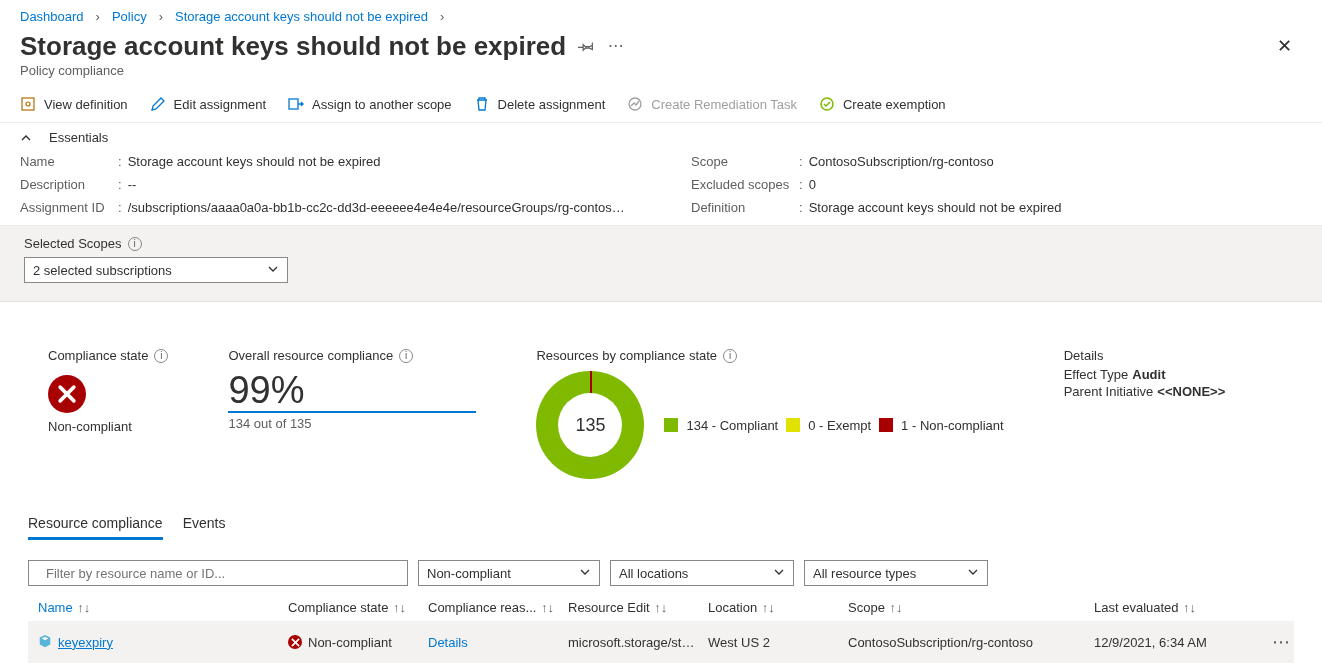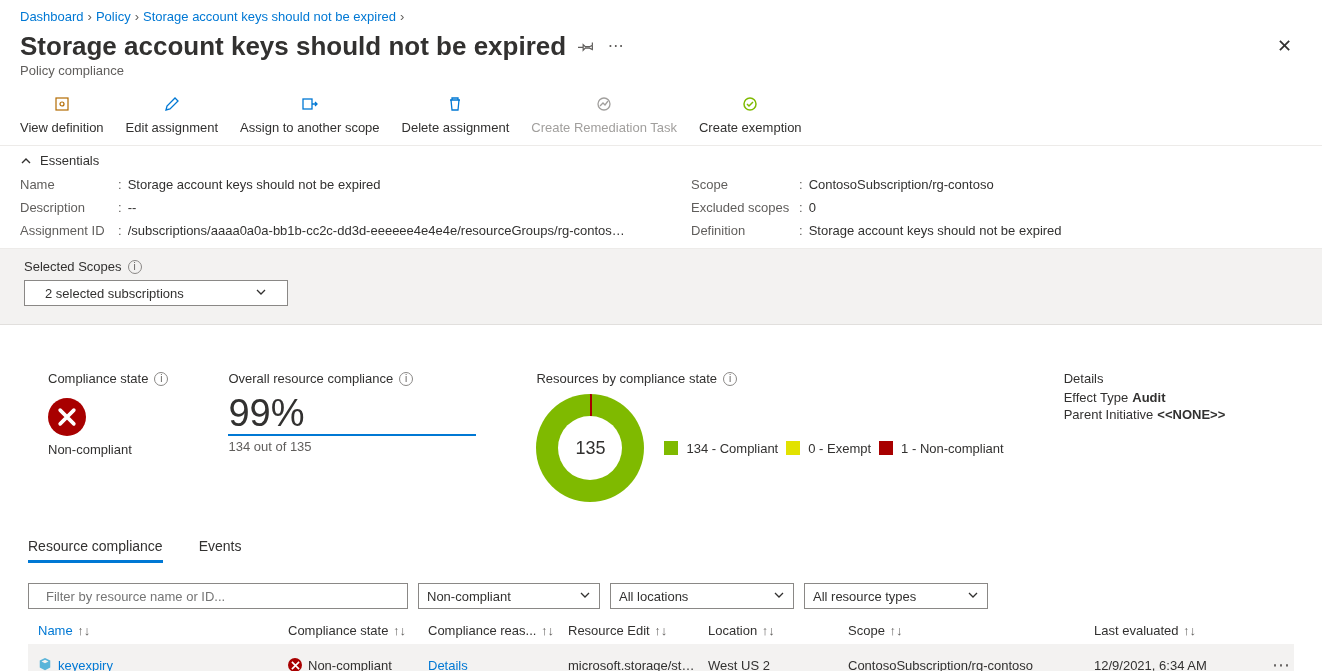--- a/index.html
+++ b/index.html
@@ -1,41 +1,41 @@
 <!DOCTYPE html>
 <html><head>
 <meta charset="utf-8">
 <style>
   * { box-sizing: border-box; margin: 0; padding: 0; }
   body { font-family: "Segoe UI", -apple-system, sans-serif; font-size: 13px; color: #323130; background: #fff; width: 1322px; }
-  .breadcrumb { padding: 9px 20px 2px; font-size: 13px; display: flex; align-items: center; gap: 4px; }
+  .breadcrumb { padding: 9px 20px 2px; font-size: 13px; display: flex; align-items: center; gap: 12px; }
   .breadcrumb a { color: #0078d4; text-decoration: none; cursor: pointer; }
   .breadcrumb .sep { color: #605e5c; }
   .header-row { display: flex; align-items: center; padding: 3px 20px 0; }
   .title { font-size: 26px; font-weight: 600; color: #323130; margin-right: 12px; }
   .header-icons { display: flex; align-items: center; gap: 14px; }
   .hicon { width: 16px; height: 16px; display: inline-flex; align-items: center; justify-content: center; color: #605e5c; cursor: pointer; }
   .close-btn { margin-left: auto; font-size: 18px; cursor: pointer; color: #323130; padding: 6px 10px; }
   .subtitle { padding: 0 20px 10px; color: #605e5c; font-size: 13px; }
   .toolbar { display: flex; align-items: center; gap: 22px; padding: 8px 20px 10px; border-bottom: 1px solid #edebe9; }
-  .tbtn { display: inline-flex; align-items: center; gap: 8px; cursor: pointer; color: #323130; font-size: 13px; flex-direction: column; }
+  .tbtn { display: inline-flex; align-items: center; gap: 8px; cursor: pointer; color: #323130; font-size: 13px; }
   .tbtn.disabled { color: #a19f9d; cursor: default; }
   .tbtn .ticon { width: 16px; height: 16px; display: inline-flex; align-items: center; justify-content: center; }
-  .essentials-toggle { display: flex; align-items: center; gap: 8px; padding: 7px 20px; cursor: pointer; font-size: 13px; }
+  .essentials-toggle { display: flex; align-items: center; gap: 17px; padding: 7px 20px; cursor: pointer; font-size: 13px; }
   .chev { width: 12px; height: 12px; display: inline-flex; align-items: center; justify-content: center; }
   .ess-grid { display: grid; grid-template-columns: minmax(320px, 1fr) 1fr; column-gap: 60px; row-gap: 8px; padding: 2px 20px 10px; }
   .ess-row { display: flex; align-items: center; }
   .ess-label { width: 98px; color: #605e5c; font-size: 13px; }
   .ess-label.wide { width: 108px; }
   .ess-sep { margin-right: 6px; color: #605e5c; }
   .ess-val { color: #323130; font-size: 13px; white-space: nowrap; overflow: hidden; text-overflow: ellipsis; max-width: 500px; }
   .gray-band { background: #f3f2f1; padding: 10px 24px 18px; border-top: 1px solid #edebe9; border-bottom: 1px solid #e1dfdd; }
   .scope-row-top { display: flex; align-items: center; gap: 6px; margin-bottom: 6px; font-size: 13px; color: #323130; }
   .info-icon { width: 14px; height: 14px; border: 1px solid #8a8886; border-radius: 50%; display: inline-flex; align-items: center; justify-content: center; font-size: 10px; color: #605e5c; }
-  .scope-select { width: 264px; height: 26px; border: 1px solid #8a8886; background: #fff; display: flex; align-items: center; justify-content: space-between; padding: 0 20px; cursor: pointer; font-size: 13px; }
+  .scope-select { width: 264px; height: 26px; border: 1px solid #8a8886; background: #fff; display: flex; align-items: center; justify-content: space-between; padding: 0 8px; cursor: pointer; font-size: 13px; }
   .stats-row { display: flex; gap: 60px; padding: 46px 48px 28px; align-items: flex-start; }
   .stat-block { display: flex; flex-direction: column; }
   .stat-heading { display:flex; align-items:center; gap:6px; font-size: 13px; color: #323130; margin-bottom: 8px; }
   .noncomp-circle { width: 38px; height: 38px; background: #a80000; border-radius: 50%; display: flex; align-items: center; justify-content: center; margin: 4px 0 6px; }
   .noncomp-circle svg { width: 22px; height: 22px; fill: #fff; }
   .noncomp-label { font-size: 13px; color: #323130; }
   .pct { font-size: 38px; font-weight: 400; color: #323130; line-height: 1.05; }
   .pct-sub { font-size: 13px; color: #605e5c; border-top: 2px solid #0078d4; padding-top: 3px; width: 248px; }
   .donut-wrap { display: flex; align-items: center; gap: 20px; }
   .donut { width: 108px; height: 108px; border-radius: 50%; position: relative; background: conic-gradient(#a80000 0deg 2.66deg, #7fba00 2.66deg 360deg); display:flex; align-items:center; justify-content:center; }
@@ -44,37 +44,37 @@
   .legend { display:flex; gap: 8px; font-size: 13px; }
   .legend-row { display:flex; align-items:center; gap:8px; }
   .swatch { width:14px; height:14px; display:inline-block; }
   .sw-green { background:#7fba00; }
   .sw-yellow { background:#e2e200; }
   .sw-red { background:#a80000; }
   .details-block { font-size: 13px; }
   .details-block .dh { margin-bottom: 4px; }
   .details-block .row { margin-bottom: 2px; }
   .details-block b { font-weight: 600; margin-left: 4px; }
-  .tabs { display:flex; gap:36px; padding: 8px 28px 0; border-bottom: 0px solid #edebe9; }
+  .tabs { display:flex; gap:20px; padding: 8px 28px 0; border-bottom: 0px solid #edebe9; }
   .tab { padding-bottom: 6px; font-size: 14px; color: #323130; cursor: pointer; }
   .tab.active { color: #323130; border-bottom: 3px solid #0078d4; font-weight:400; }
   .filters { display:flex; gap:10px; padding: 20px 28px 8px; }
   .filter-input { height: 26px; border: 1px solid #8a8886; padding: 0 17px; font-size: 13px; width: 380px; }
   .filter-select { height: 26px; border: 1px solid #8a8886; padding: 0 8px; background:#fff; display:flex; align-items:center; justify-content: space-between; cursor:pointer; font-size:13px; }
   .fs-compliance { width: 182px; }
   .fs-type { width: 184px; }
   .fs-loc { width: 184px; }
   .table-wrap { padding: 0 28px 20px; }
   .thead, .trow { display:grid; grid-template-columns: 250px 140px 140px 140px 140px 246px 166px 44px; align-items:center; }
   .thead { font-size: 13px; color: #323130; padding: 6px 10px; }
   .th { display:flex; align-items:center; gap:4px; cursor:pointer; }
   .th.link span:first-child { color:#0078d4; }
   .sort-arrows { width:14px; height:14px; display:inline-flex; align-items:center; justify-content:center; color:#605e5c; }
   .trow { background:#f3f2f1; padding: 10px 10px; font-size:13px; }
-  .cell-name { display:flex; align-items:center; gap:6px; color:#0078d4; cursor:pointer; }
+  .cell-name { display:flex; align-items:center; gap:6px; color:#0078d4; cursor:pointer;text-decoration:underline; }
   .cell-state { display:flex; align-items:center; gap:6px; }
   .state-bad { width:14px; height:14px; background:#a80000; border-radius:50%; display:inline-flex; align-items:center; justify-content:center; }
   .state-bad svg { width:9px; height:9px; fill:#fff; }
   .link { color:#0078d4; cursor:pointer; }
   .more-dots { font-size:18px; letter-spacing:2px; color:#605e5c; cursor:pointer; text-align:center; }
   .cube-icon svg { width:14px; height:14px; }
 </style>
 </head>
 <body>
 

